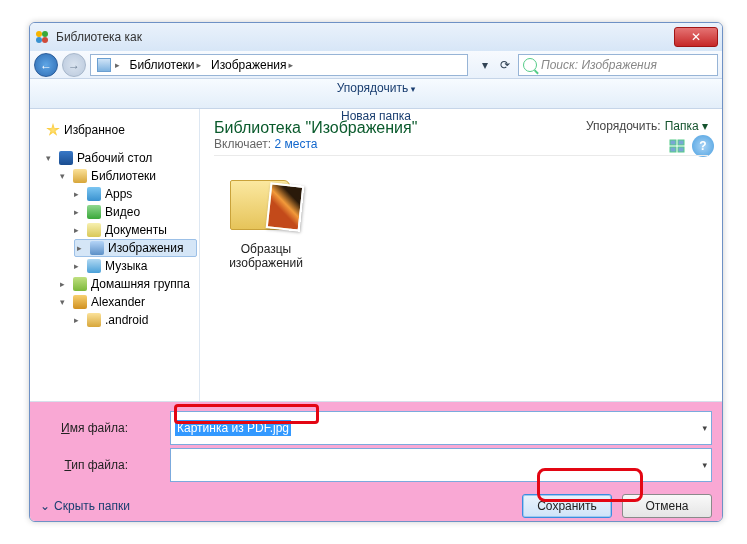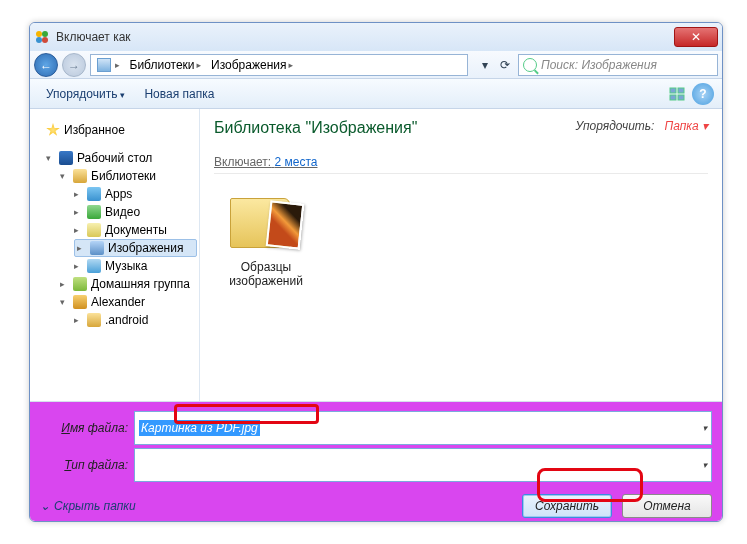--- a/index.html
+++ b/index.html
@@ -14,21 +14,21 @@
   .navbtn.fwd { background: radial-gradient(#d9e3ef,#b9c8dc); color:#6b7d92; border-color:#a7b7cb;}
   .breadcrumb { flex: 1; height: 22px; background: #fff; border: 1px solid #97b4d6; display: flex; align-items: center; padding: 0 4px; gap: 2px; }
   .crumb { padding: 0 6px 0 2px; cursor: pointer; display: flex; align-items: center; }
   .crumb .arr { color: #666; margin-left: 2px; font-size: 9px; }
   .crumb .pc { display:inline-block; width:14px; height:14px; background: linear-gradient(#d0e4f7,#7fb3e0); border:1px solid #6a9ed0; margin-right:2px;}
   .bc-tools { display:flex; gap:2px; align-items:center; margin-left:4px; }
   .bc-tools span { width: 18px; height: 18px; display:flex; align-items:center; justify-content:center; cursor:pointer; color:#345; }
   .search { width: 200px; height: 22px; background: #fff; border: 1px solid #97b4d6; display: flex; align-items: center; padding: 8px 4px; color: #888; font-style: italic; }
   .search .glass { width:14px; height:14px; margin-right:4px; border:1.5px solid #5c8; border-radius:50%; position:relative; }
   .search .glass::after{content:""; position:absolute; width:5px; height:1.5px; background:#5c8; bottom:-2px; right:-3px; transform:rotate(45deg);}
-  .toolbar { height: 30px; background: linear-gradient(#f7fbff,#e3eef9); display: flex; align-items: center; padding: 0 8px; gap: 12px; border-bottom: 1px solid #c6d5e8; }
+  .toolbar { height: 30px; background: linear-gradient(#f7fbff,#e3eef9); display: flex; align-items: center; padding: 0 8px; gap: 12px; border-bottom: 1px solid #c6d5e8; flex-direction: column; }
   .toolbar .organize { color: #1a3e70; cursor: pointer; padding: 2px 8px; }
   .toolbar .organize::after{content:" ▾"; font-size:9px;}
   .toolbar .newfolder { color: #1a3e70; cursor: pointer; }
   .toolbar .right { margin-left: auto; display: flex; gap: 4px; }
   .toolbar .right span { width: 22px; height: 22px; display:flex; align-items:center; justify-content:center; cursor:pointer; }
   .pane { display: flex; height: 292px; }
   .tree { width: 170px; border-right: 1px solid #dde7f2; overflow-y: auto; padding: 12px 2px; }
   .tree ul { list-style: none; margin: 0; padding: 0 0 0 14px; }
   .tree li { padding: 2px 0; white-space: nowrap; cursor: pointer; display:flex; align-items:center; gap:4px; }
   .tree li.selected { background: #d5e6f7; border:1px solid #9cc0e7; border-radius:2px; padding:1px 2px; }
@@ -41,35 +41,35 @@
   .ico.doc { background: linear-gradient(#f7f0b0,#d9c857);}
   .ico.img { background: linear-gradient(#b4d4f7,#5c90c7);}
   .ico.mus { background: linear-gradient(#b0d8f2,#4aa0d8);}
   .ico.home { background: linear-gradient(#c0e080,#7cb83a);}
   .ico.user { background: linear-gradient(#f7d070,#d09020);}
   .ico.folder { background: linear-gradient(#fbe29a,#d7a63a);}
   .caret { font-size:9px; color:#666; width:9px; cursor:pointer;}
   .content { flex:1; padding: 10px 14px; overflow:auto; position:relative; }
   .content .header { display:flex; justify-content:space-between; align-items:flex-start; padding-bottom:4px; border-bottom:1px solid #eaeaea; }
   .content .title { color: #0a5a2c; font-size: 16px; }
-  .content .sub { color:#666; margin-top:18px;text-decoration:underline; }
+  .content .sub { color:#666; margin-top:0; }
   .content .sub a { color:#1166cc; text-decoration:none; }
-  .arrange { color:#444; display:flex; align-items:center; gap:4px; font-size:12px;font-style:italic; }
-  .arrange .link { color:#ef4444; cursor:pointer;margin-left:6px; }
+  .arrange { color:#444; display:flex; align-items:center; gap:4px; font-size:12px; }
+  .arrange .link { color:#14532d; cursor:pointer; }
   .items { padding: 18px 4px; display:flex; gap:20px; }
   .item { width: 96px; text-align:center; cursor:pointer; }
   .item .thumb { width:72px; height:62px; margin:0 auto 6px; position:relative; }
   .thumb .back { position:absolute; width:60px; height:50px; background: linear-gradient(#fbe8a0,#e6c45a); border:1px solid #c9a23a; border-radius:2px 6px 2px 2px; top:6px; left:0; }
   .thumb .pic { position:absolute; width:34px; height:46px; right:0; top:10px; background: linear-gradient(40deg,#c34a1a 40%,#f29a3a 55%,#2a1a0a 75%); border:2px solid #fff; box-shadow:1px 1px 3px rgba(0,0,0,0.3); transform:rotate(6deg); }
   .item .lbl { color:#222; line-height:1.2; }
-  .bottom { padding: 6px 10px 10px; background:#d946ef; border-top:1px solid #d6e0ec;font-style:italic; }
+  .bottom { padding: 6px 10px 10px; background:#f9a8d4; border-top:1px solid #d6e0ec; }
   .field { display:flex; align-items:center; margin:3px 0; gap:6px; }
   .field label { width:88px; text-align:right; color:#222; }
   .field .underline { text-decoration: underline; }
-  .combo { flex:1; height:22px; background:#fff; border:1px solid #7baadd; display:flex; align-items:center; padding:16px 4px; position:relative; }
+  .combo { flex:1; height:22px; background:#fff; border:1px solid #7baadd; display:flex; align-items:center; padding:16px 4px; position:relative;margin-left:36px; }
   .combo .arr { position:absolute; right:4px; color:#444; font-size:9px; cursor:pointer; }
   .combo.filename .val { background:#3399ff; color:#fff; padding:1px 2px; }
   .btnrow { display:flex; justify-content:space-between; align-items:center; margin-top:12px; }
   .hidefolders { color:#1a3e70; cursor:pointer; display:flex; align-items:center; gap:4px; }
   .buttons { display:flex; gap:10px; }
   .btn { width: 90px; height: 24px; background: linear-gradient(#f9f9f9,#e5e5e5); border:1px solid #8a8a8a; border-radius:3px; text-align:center; line-height:22px; cursor:pointer; color:#222; }
   .btn.primary { border:1px solid #3a8de0; background: linear-gradient(#eaf3fc,#cfe4f9); box-shadow:0 0 0 1px #9ec9ef inset; }
   .highlight-red { position:absolute; border:3px solid #e30613; border-radius:8px; pointer-events:none; }
   .highlight-red.fname { left:144px; top:381px; width:145px; height:20px; border-radius:4px; box-shadow:none; }
   .highlight-red.save { left:507px; top:445px; width:106px; height:34px; }
@@ -81,21 +81,21 @@
 <div class="window">
   <div class="titlebar">
     <span class="icon">
       <svg width="16" height="16">
           <circle cx="5" cy="5" r="3" fill="#f7b500"></circle>
           <circle cx="11" cy="5" r="3" fill="#3aa83a"></circle>
           <circle cx="5" cy="11" r="3" fill="#3a92d0"></circle>
           <circle cx="11" cy="11" r="3" fill="#d04a3a"></circle>
         </svg>
     </span>
-    <span class="title">Включает как</span>
+    <span class="title">Библиотека как</span>
     <div class="close">✕</div>
   </div>
 
   <div class="nav">
     <div class="navbtn">←</div>
     <div class="navbtn fwd">→</div>
     <div class="breadcrumb">
       <div class="crumb">
           <span class="pc"></span>
           <span class="arr">▸</span>

